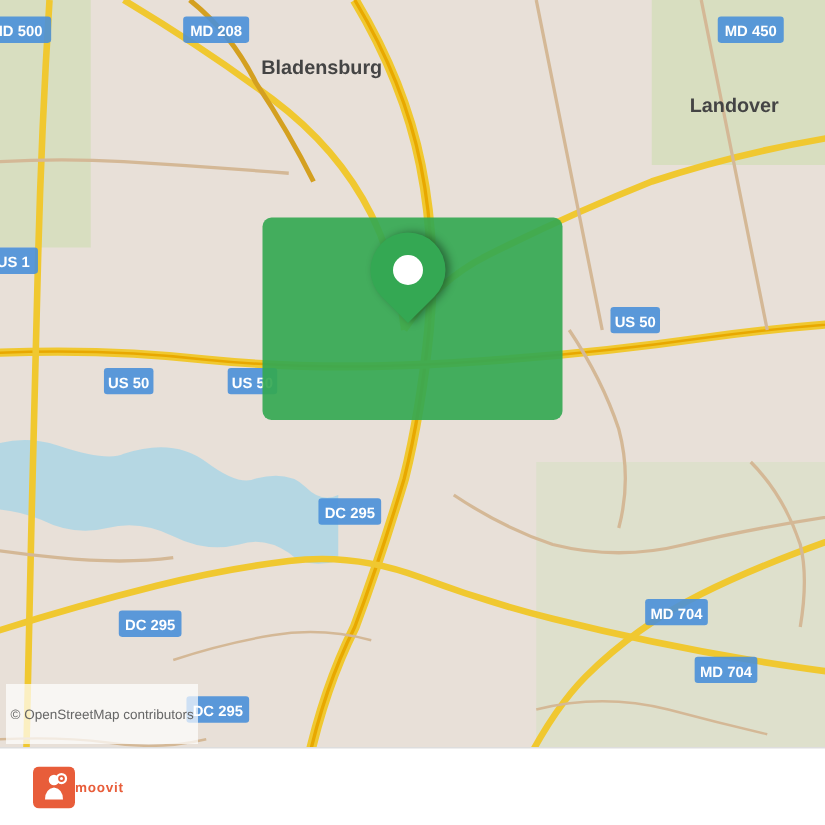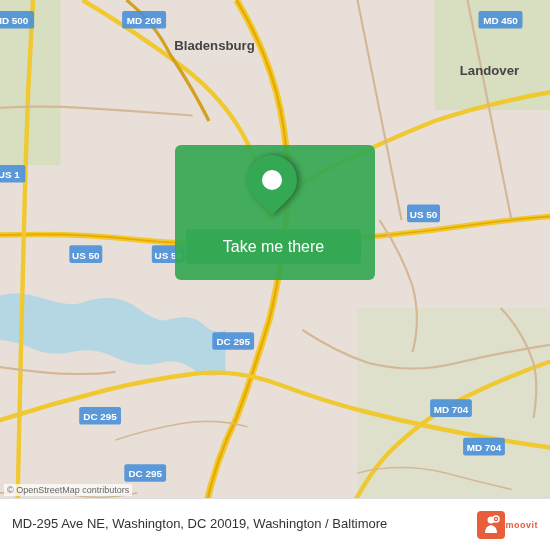--- a/index.html
+++ b/index.html
@@ -69,21 +69,21 @@
     }
 
     
     #attribution {
       position: absolute;
       bottom: 54px;
       left: 4px;
       font-size: 9px;
       color: #666;
       background: rgba(255,255,255,0.7);
-      padding: 1px 3px;
+      padding: 15px 3px;
       z-index: 10;
     }
 
     
     #cta-button {
       position: absolute;
       top: 229px;
       left: 186px;
       width: 175px;
       height: 35px;
@@ -238,28 +238,26 @@
   </svg>
 
   <div id="card-overlay"></div>
 
   <div id="map-pin">
     <div class="pin-circle">
       <div class="pin-inner"></div>
     </div>
   </div>
 
-  <button id="cta-button">Take me there</button>
 
   <div id="attribution">
     <span>© OpenStreetMap contributors</span>
   </div>
 
   <div id="info-bar">
-    <div id="address-text">MD-295 Ave NE, Washington, DC 20019, Washington / Baltimore</div>
     <div id="moovit-logo">
 
       <svg id="moovit-icon" viewBox="0 0 28 28" width="28" height="28">
         <rect width="28" height="28" rx="4" fill="#e85d3a"></rect>
 
         <circle cx="14" cy="9" r="3.5" fill="white"></circle>
         <path d="M 8 22 Q 8 15 14 14 Q 20 15 20 22 Z" fill="white"></path>
 
         <circle cx="19" cy="8" r="3" fill="#e85d3a" stroke="white" stroke-width="1.5"></circle>
         <circle cx="19" cy="8" r="1" fill="white"></circle>

